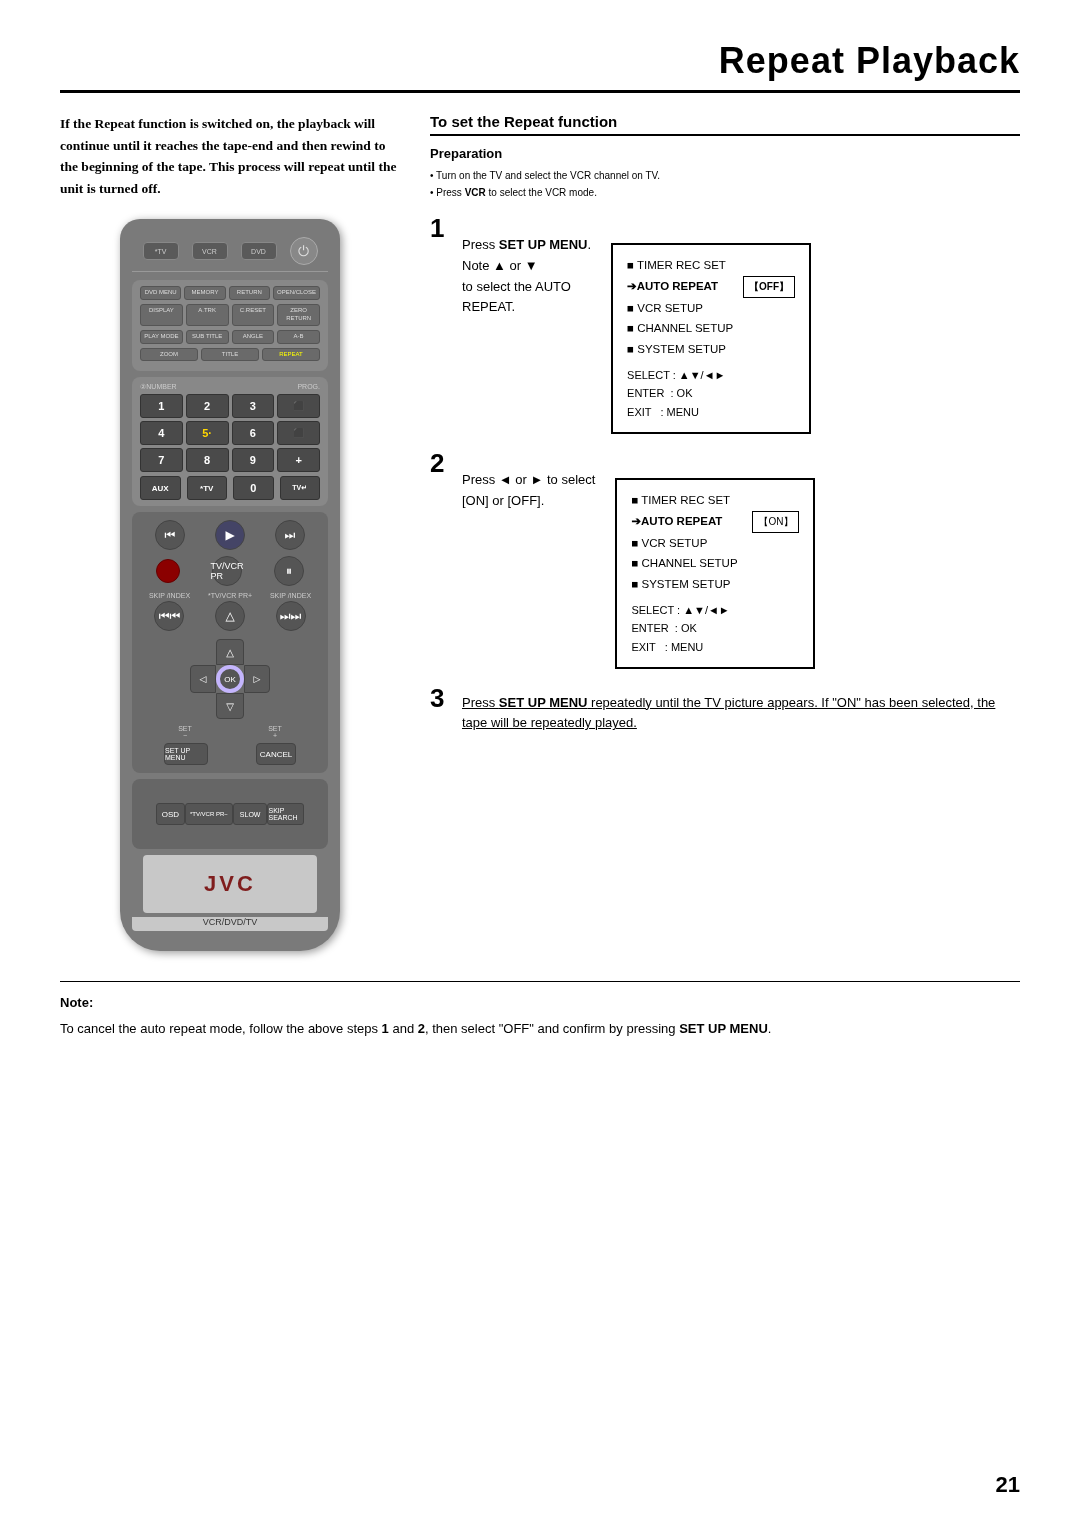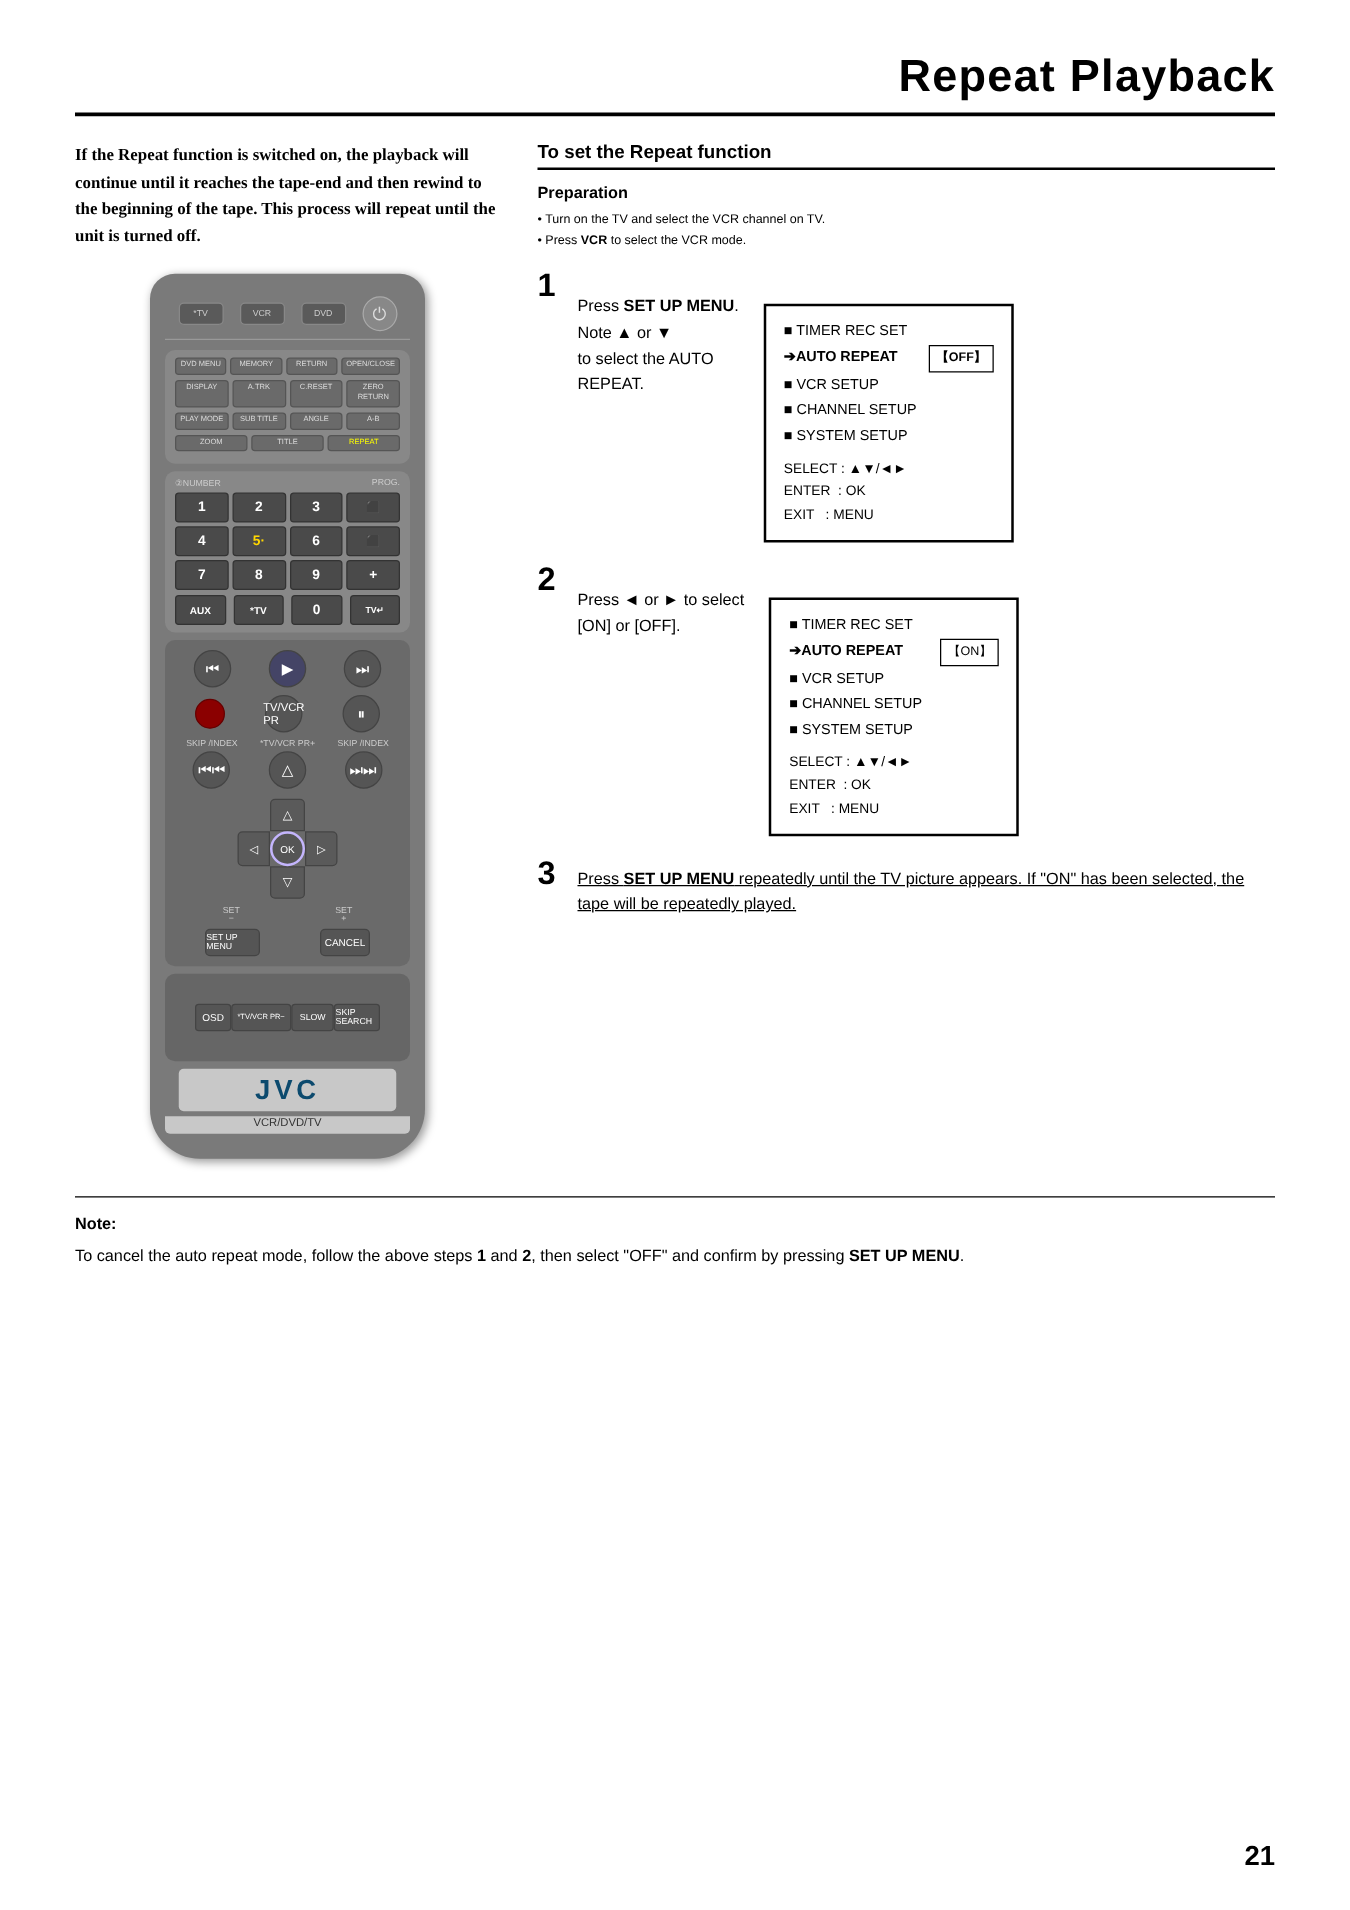--- a/index.html
+++ b/index.html
@@ -213,21 +213,21 @@
       transform: translate(-50%, -50%);
       background: #555;
       border-radius: 50%;
       width: 28px;
       height: 28px;
       display: flex;
       align-items: center;
       justify-content: center;
       font-size: 8px;
       color: #fff;
-      border: 2px solid #c4b5fd;
+      border: 4px solid #c4b5fd;
       z-index: 2;
     }
 
     .nav-up, .nav-down, .nav-left, .nav-right {
       position: absolute;
       background: #5a5a5a;
       display: flex;
       align-items: center;
       justify-content: center;
       font-size: 10px;
@@ -258,25 +258,25 @@
 
     .nav-right { border-radius: 0 4px 4px 0; }
 
     .nav-left { left: 0; }
     .nav-right { right: 0; }
 
     .jvc-logo {
       text-align: center;
       font-size: 22px;
       font-weight: bold;
-      color: #0c4a6e;
+      color: #7f1d1d;
       font-family: 'Arial Black', Arial, sans-serif;
       background: #c8c8c8;
       border-radius: 4px;
-      padding: 4px 0;
+      padding: 16px 0;
       margin: 6px 11px 4px;
       letter-spacing: 3px;
     }
 
     .vcr-label {
       text-align: center;
       font-size: 9px;
       color: #333;
       background: #c8c8c8;
       padding-bottom: 4px;

